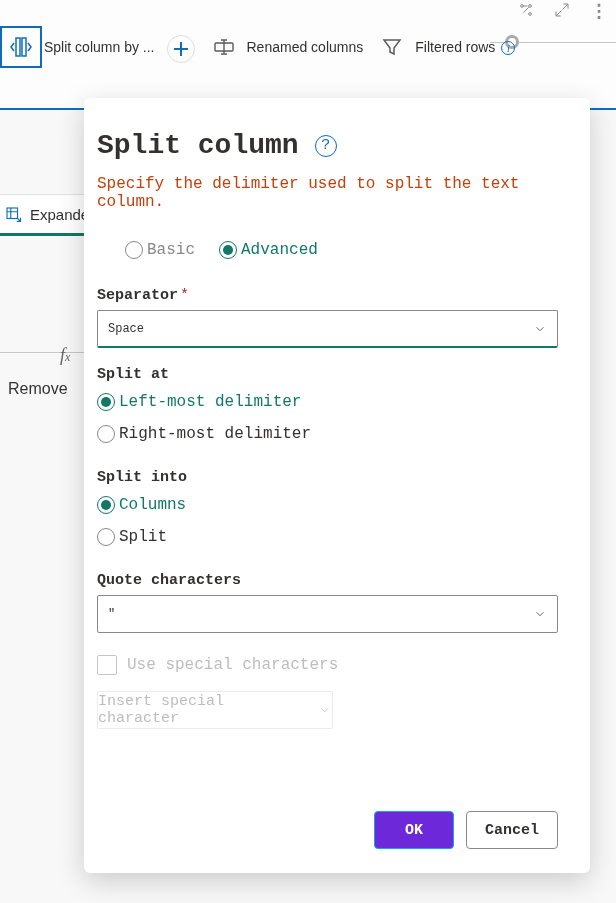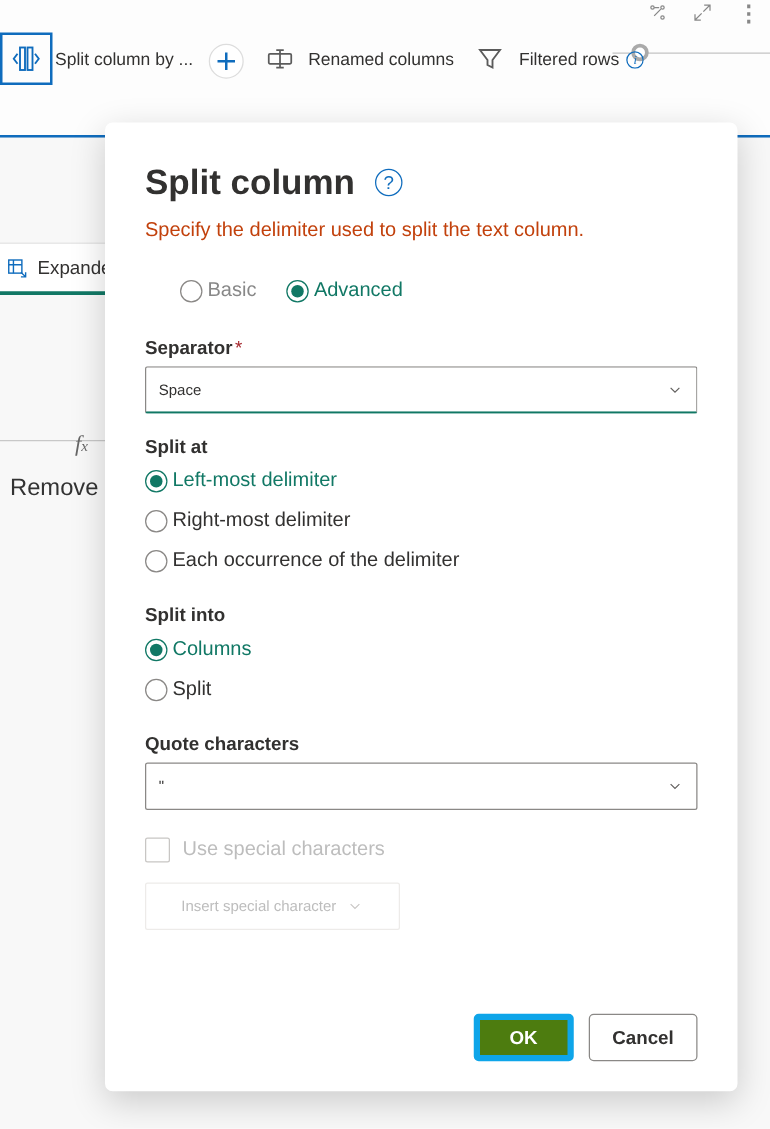--- a/index.html
+++ b/index.html
@@ -128,21 +128,21 @@
       display: flex;
       align-items: center;
       gap: 8px;
       font-size: 15px;
     }
     .expanded-chip svg { width:18px; height:18px; color:#0f6cbd; }
     .remove-label {
       position: absolute;
       top: 380px;
       left: 8px;
-      font-size: 19px;
+      font-size: 16px;
       color: #333;
     }
     .fx-line {
       position: absolute;
       top: 352px;
       left: 0;
       width: 110px;
       border-top: 1px solid #c8c8c8;
     }
     .fx {
@@ -158,23 +158,24 @@
     
     .dialog {
       position: absolute;
       top: 98px;
       left: 84px;
       width: 506px;
       height: 775px;
       background: #fff;
       border-radius: 6px;
       box-shadow: 0 8px 28px rgba(0,0,0,0.18);
-      padding: 32px 32px 24px 32px;
+      padding: 32px 32px 24px 13px;
       display: flex;
       flex-direction: column;
+      font-family: Liberation Mono, monospace;
     }
     .dlg-title-row {
       display: flex;
       align-items: center;
       gap: 16px;
     }
     .dlg-title {
       font-size: 28px;
       font-weight: 600;
     }
@@ -274,26 +275,26 @@
       color: #bdbdbd;
       font-size: 16px;
     }
     .checkbox {
       width: 20px; height: 20px;
       border: 1px solid #c8c6c4;
       border-radius: 2px;
     }
     .insert-btn {
       margin-top: 16px;
-      width: 204px;
+      width: 236px;
       height: 38px;
       border: 1px solid #edebe9;
       border-radius: 2px;
       color: #bdbdbd;
-      font-size: 12px;
+      font-size: 15px;
       display: flex;
       align-items: center;
       justify-content: center;
       gap: 8px;
       cursor: default;
     }
     .dlg-footer {
       margin-top: auto;
       display: flex;
       justify-content: flex-end;
@@ -306,23 +307,23 @@
       padding: 0 18px;
       border-radius: 4px;
       font-size: 15px;
       font-weight: 600;
       display: inline-flex;
       align-items: center;
       justify-content: center;
       cursor: pointer;
     }
     .btn.primary {
-      background: #4d7c0f;
+      background: #6d28d9;
       color: #fff;
-      border: 5px solid #0ea5e9;
+      border: 1px solid #0ea5e9;
     }
     .btn.secondary {
       background: #fff;
       color: #323130;
       border: 1px solid #8a8886;
     }
   </style>
 </head>
 <body>
 
@@ -428,24 +429,20 @@
   <div class="field-label small-gap">Split at</div>
   <div class="radio-group">
     <div class="radio checked">
       <span class="circle"></span>
       <span class="text">Left-most delimiter</span>
     </div>
     <div class="radio plainlabel">
       <span class="circle"></span>
       <span class="text">Right-most delimiter</span>
     </div>
-    <div class="radio plainlabel">
-      <span class="circle"></span>
-      <span class="text">Each occurrence of the delimiter</span>
-    </div>
   </div>
 
   <div class="field-label small-gap" style="margin-top:26px;">Split into</div>
   <div class="radio-group">
     <div class="radio checked">
       <span class="circle"></span>
       <span class="text">Columns</span>
     </div>
     <div class="radio plainlabel">
       <span class="circle"></span>

